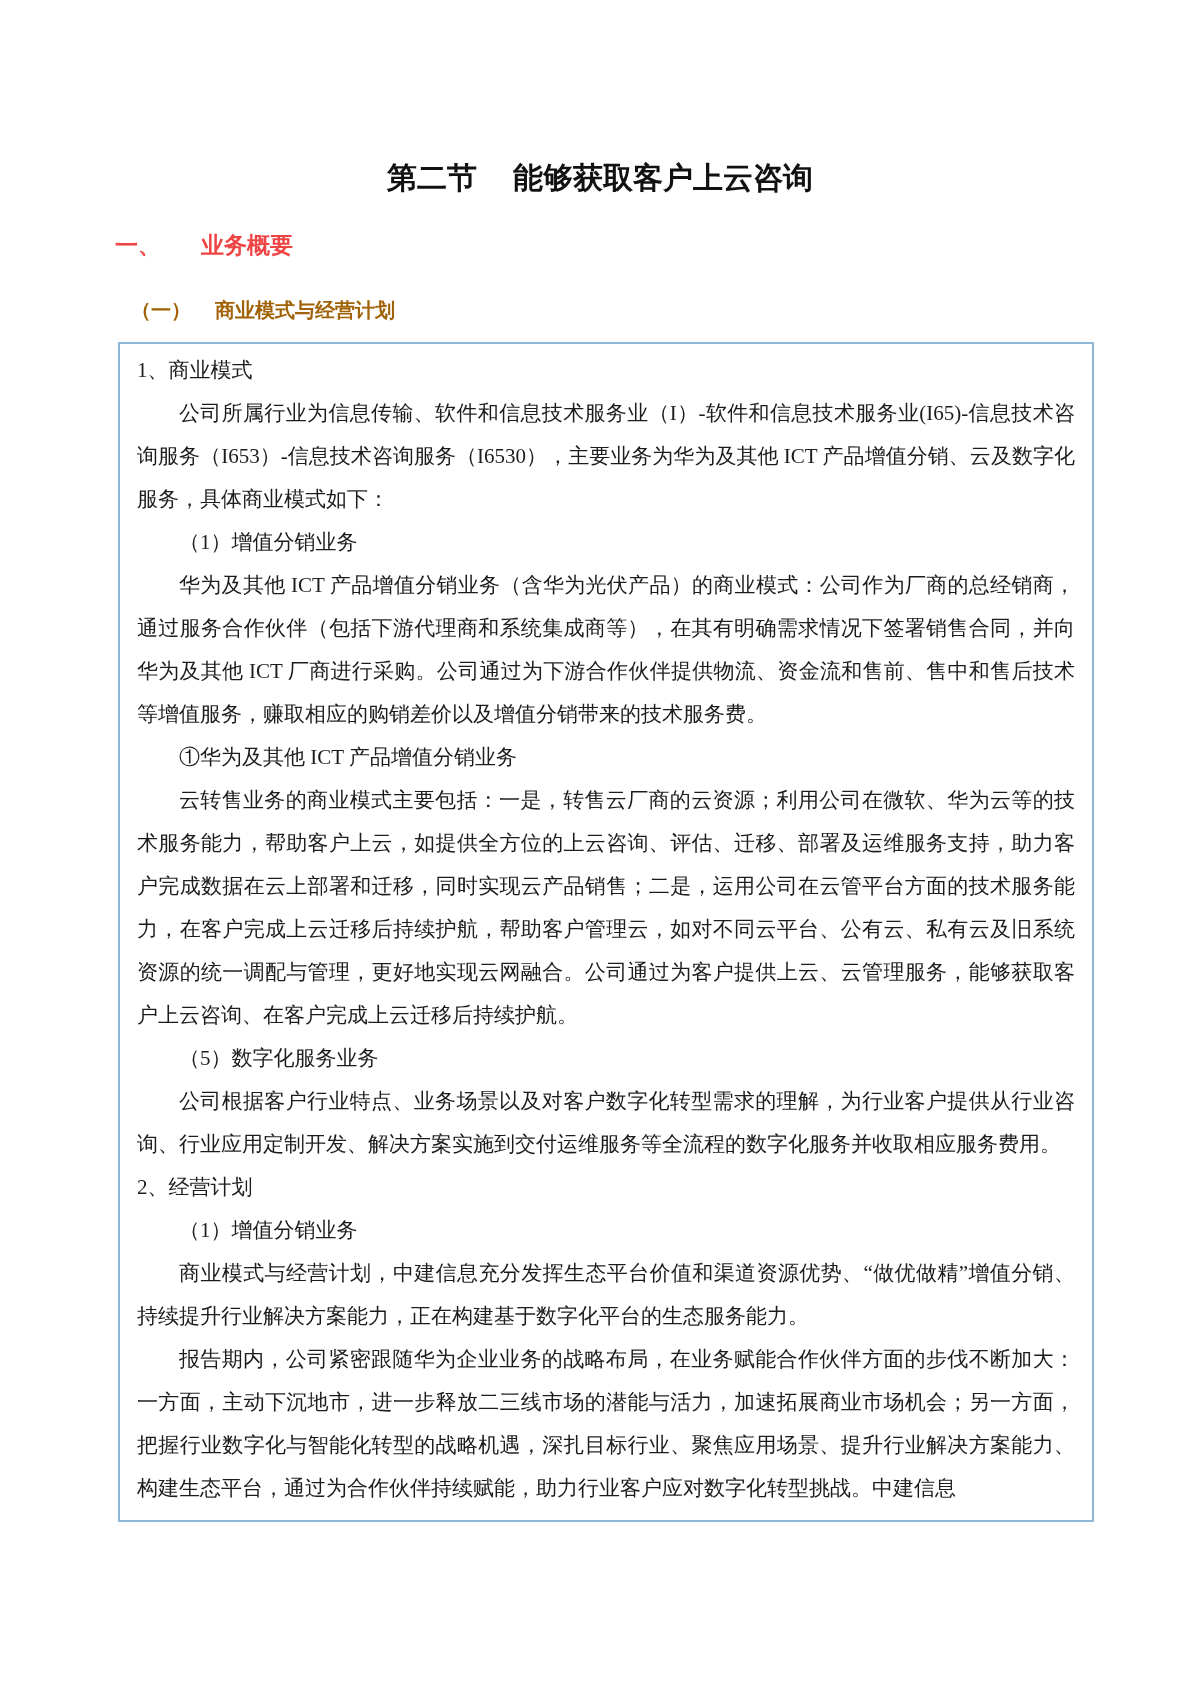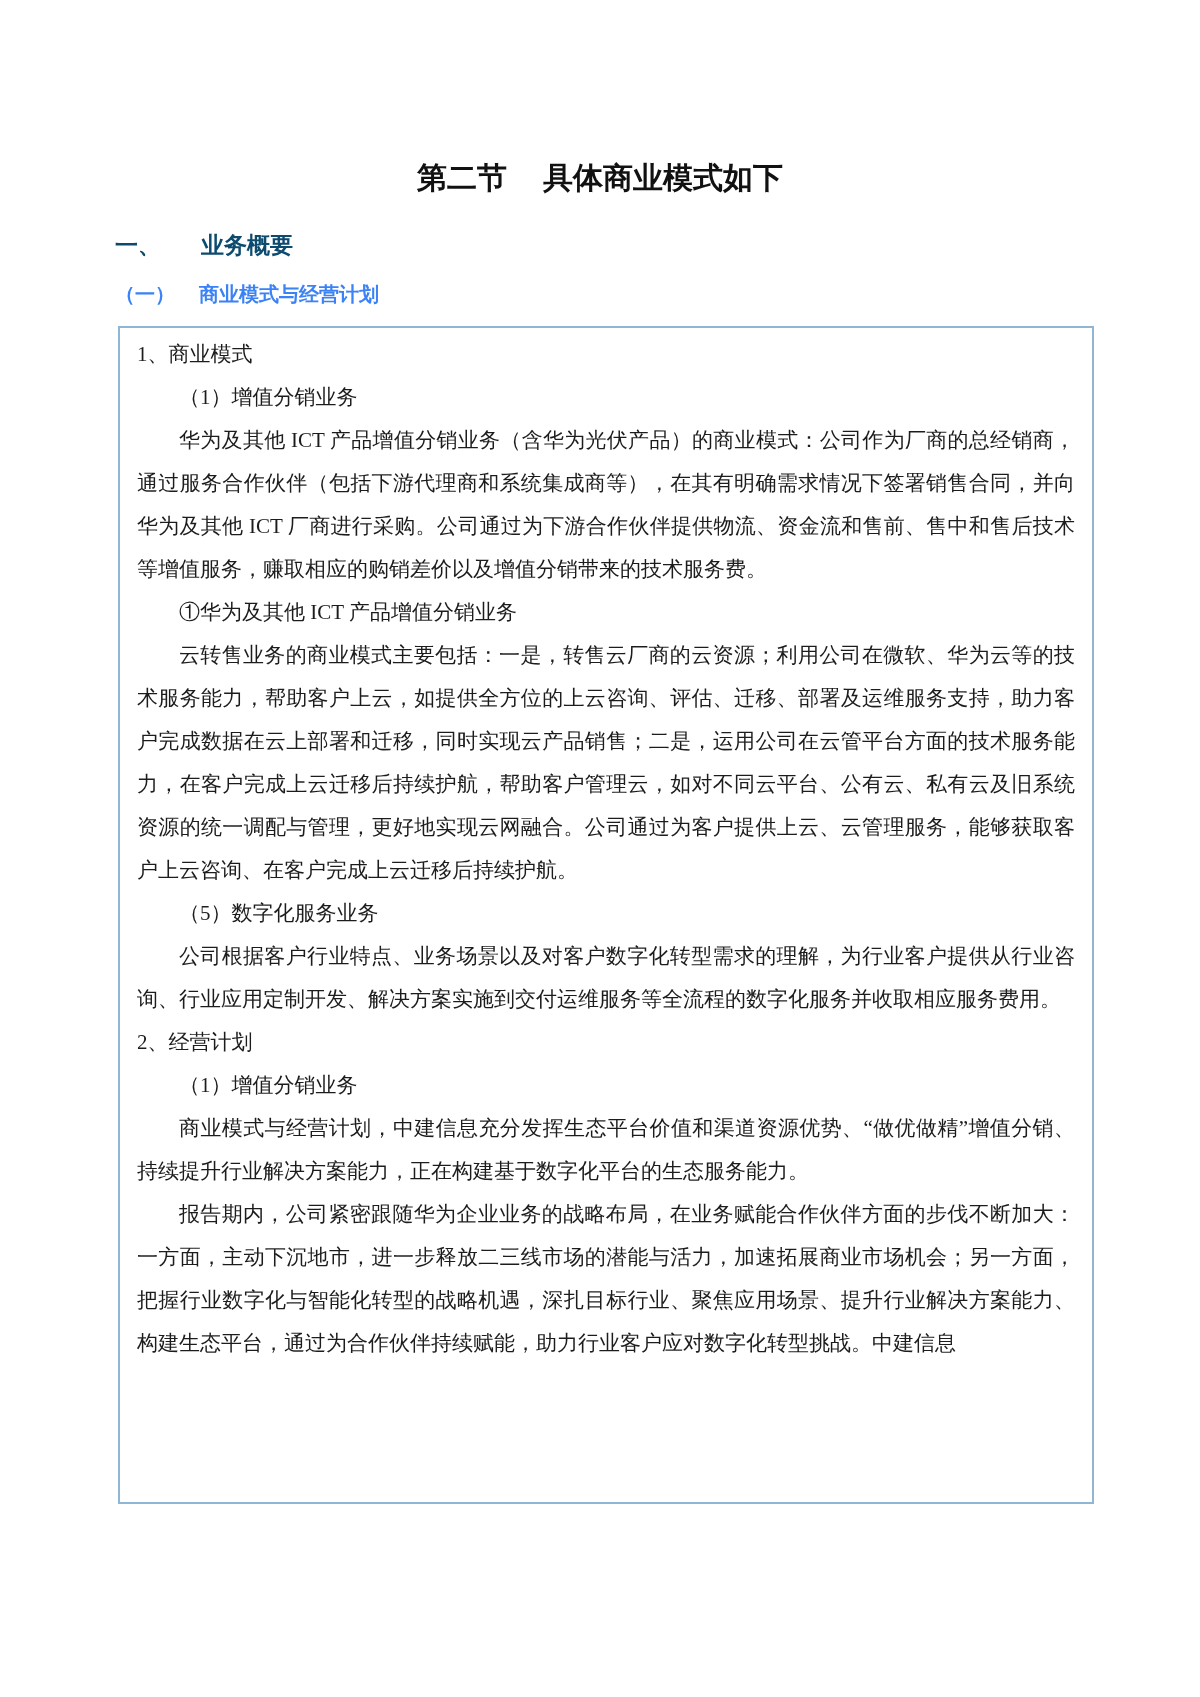--- a/index.html
+++ b/index.html
@@ -32,32 +32,32 @@
   }
   .doc-title .t-no { margin-right: 36px; }
 
   .h-level1 {
     margin: 0;
     padding: 32px 16px 0 115px;
     font-family: "Liberation Sans", "DejaVu Sans", sans-serif;
     font-weight: bold;
     font-size: 23px;
     line-height: 30px;
-    color: #0c4a6e;
+    color: #ef4444;
   }
   .h-level1 .h-no { margin-right: 40px; }
 
   .h-level2 {
-    margin: 0;
+    margin: 16px;
     padding: 20px 0 0 115px;
     font-family: "Liberation Sans", "DejaVu Sans", sans-serif;
     font-weight: bold;
     font-size: 20px;
     line-height: 28px;
-    color: #3b82f6;
+    color: #a16207;
   }
   .h-level2 .h-no { margin-right: 24px; }
 
   .content-box {
     margin: 18px 106px 0 118px;
     border: 2px solid #8fb6d4;
     padding: 5px 17px 10px 17px;
     min-height: 1178px;
     box-sizing: border-box;
     background: #ffffff;
@@ -71,33 +71,34 @@
     word-break: break-all;
   }
   .para.indent { text-indent: 2em; }
 </style>
 </head>
 <body>
 
 <div class="page">
 
   <h1 class="doc-title">
-    <span class="t-no">第二节</span><span class="t-text">具体商业模式如下</span>
+    <span class="t-no">第二节</span><span class="t-text">能够获取客户上云咨询</span>
   </h1>
 
   <h2 class="h-level1">
     <span class="h-no">一、</span><span>业务概要</span>
   </h2>
 
   <h3 class="h-level2">
     <span class="h-no">（一）</span><span>商业模式与经营计划</span>
   </h3>
 
   <div class="content-box">
     <p class="para">1、商业模式</p>
+    <p class="para indent">公司所属行业为信息传输、软件和信息技术服务业（I）-软件和信息技术服务业(I65)-信息技术咨询服务（I653）-信息技术咨询服务（I6530），主要业务为华为及其他 ICT 产品增值分销、云及数字化服务，具体商业模式如下：</p>
     <p class="para indent">（1）增值分销业务</p>
     <p class="para indent">华为及其他 ICT 产品增值分销业务（含华为光伏产品）的商业模式：公司作为厂商的总经销商，通过服务合作伙伴（包括下游代理商和系统集成商等），在其有明确需求情况下签署销售合同，并向华为及其他 ICT 厂商进行采购。公司通过为下游合作伙伴提供物流、资金流和售前、售中和售后技术等增值服务，赚取相应的购销差价以及增值分销带来的技术服务费。</p>
     <p class="para indent">①华为及其他 ICT 产品增值分销业务</p>
     <p class="para indent">云转售业务的商业模式主要包括：一是，转售云厂商的云资源；利用公司在微软、华为云等的技术服务能力，帮助客户上云，如提供全方位的上云咨询、评估、迁移、部署及运维服务支持，助力客户完成数据在云上部署和迁移，同时实现云产品销售；二是，运用公司在云管平台方面的技术服务能力，在客户完成上云迁移后持续护航，帮助客户管理云，如对不同云平台、公有云、私有云及旧系统资源的统一调配与管理，更好地实现云网融合。公司通过为客户提供上云、云管理服务，能够获取客户上云咨询、在客户完成上云迁移后持续护航。</p>
     <p class="para indent">（5）数字化服务业务</p>
     <p class="para indent">公司根据客户行业特点、业务场景以及对客户数字化转型需求的理解，为行业客户提供从行业咨询、行业应用定制开发、解决方案实施到交付运维服务等全流程的数字化服务并收取相应服务费用。</p>
     <p class="para">2、经营计划</p>
     <p class="para indent">（1）增值分销业务</p>
     <p class="para indent">商业模式与经营计划，中建信息充分发挥生态平台价值和渠道资源优势、“做优做精”增值分销、持续提升行业解决方案能力，正在构建基于数字化平台的生态服务能力。</p>
     <p class="para indent">报告期内，公司紧密跟随华为企业业务的战略布局，在业务赋能合作伙伴方面的步伐不断加大：一方面，主动下沉地市，进一步释放二三线市场的潜能与活力，加速拓展商业市场机会；另一方面，把握行业数字化与智能化转型的战略机遇，深扎目标行业、聚焦应用场景、提升行业解决方案能力、构建生态平台，通过为合作伙伴持续赋能，助力行业客户应对数字化转型挑战。中建信息</p>

